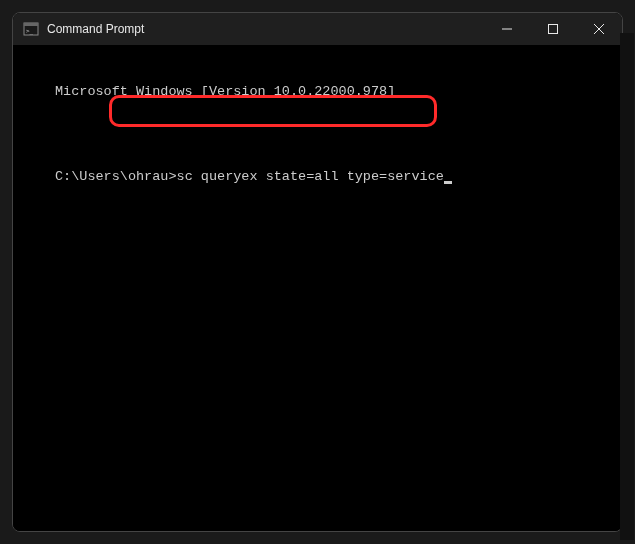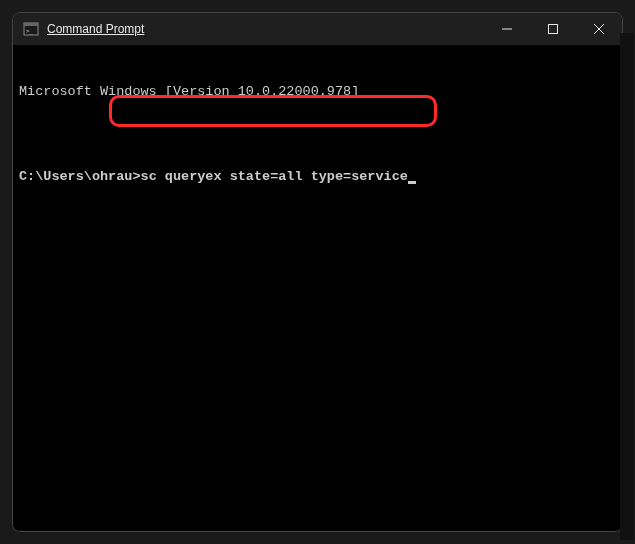--- a/index.html
+++ b/index.html
@@ -41,21 +41,20 @@
       justify-content: center;
     }
     .titlebar-icon svg {
       width: 16px;
       height: 16px;
     }
     .titlebar-title {
       color: #e8e8e8;
       font-size: 12px;
       flex: 1;
-      text-decoration: underline;
     }
     .titlebar-controls {
       display: flex;
       height: 100%;
     }
     .titlebar-btn {
       width: 46px;
       height: 100%;
       display: flex;
       align-items: center;
@@ -73,24 +72,24 @@
       padding: 4px 6px;
       font-family: Consolas, 'Courier New', monospace;
       font-size: 13.5px;
       line-height: 17px;
       color: #cccccc;
       white-space: pre;
       position: relative;
     }
     .terminal-line {
       display: block;
+      margin-left: 36px;
     }
     .prompt-line {
       position: relative;
-      font-weight: bold;
     }
     .highlight-box {
       position: absolute;
       border: 3px solid #ff2a2a;
       border-radius: 10px;
       pointer-events: none;
       left: 96px;
       top: 50px;
       width: 328px;
       height: 32px;

